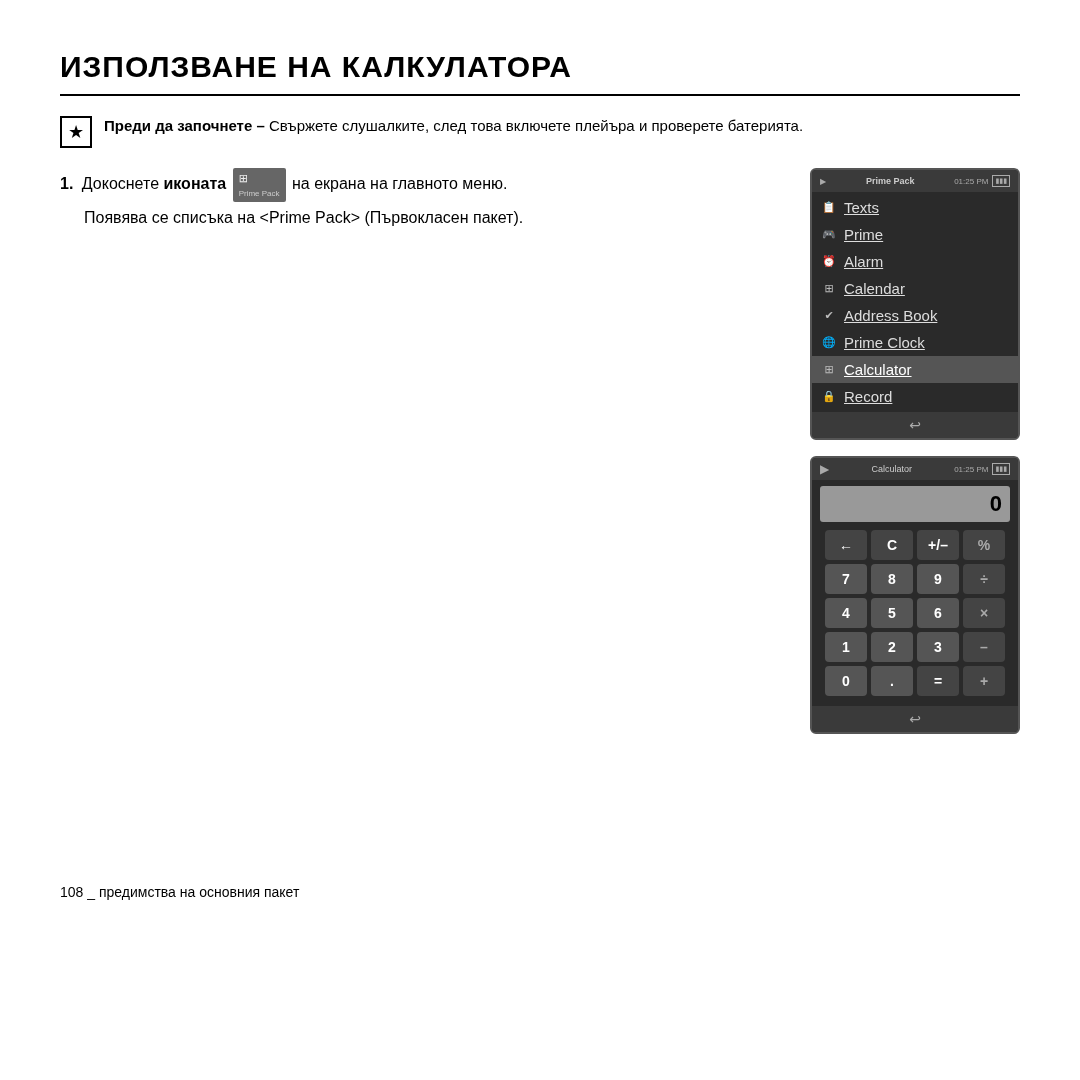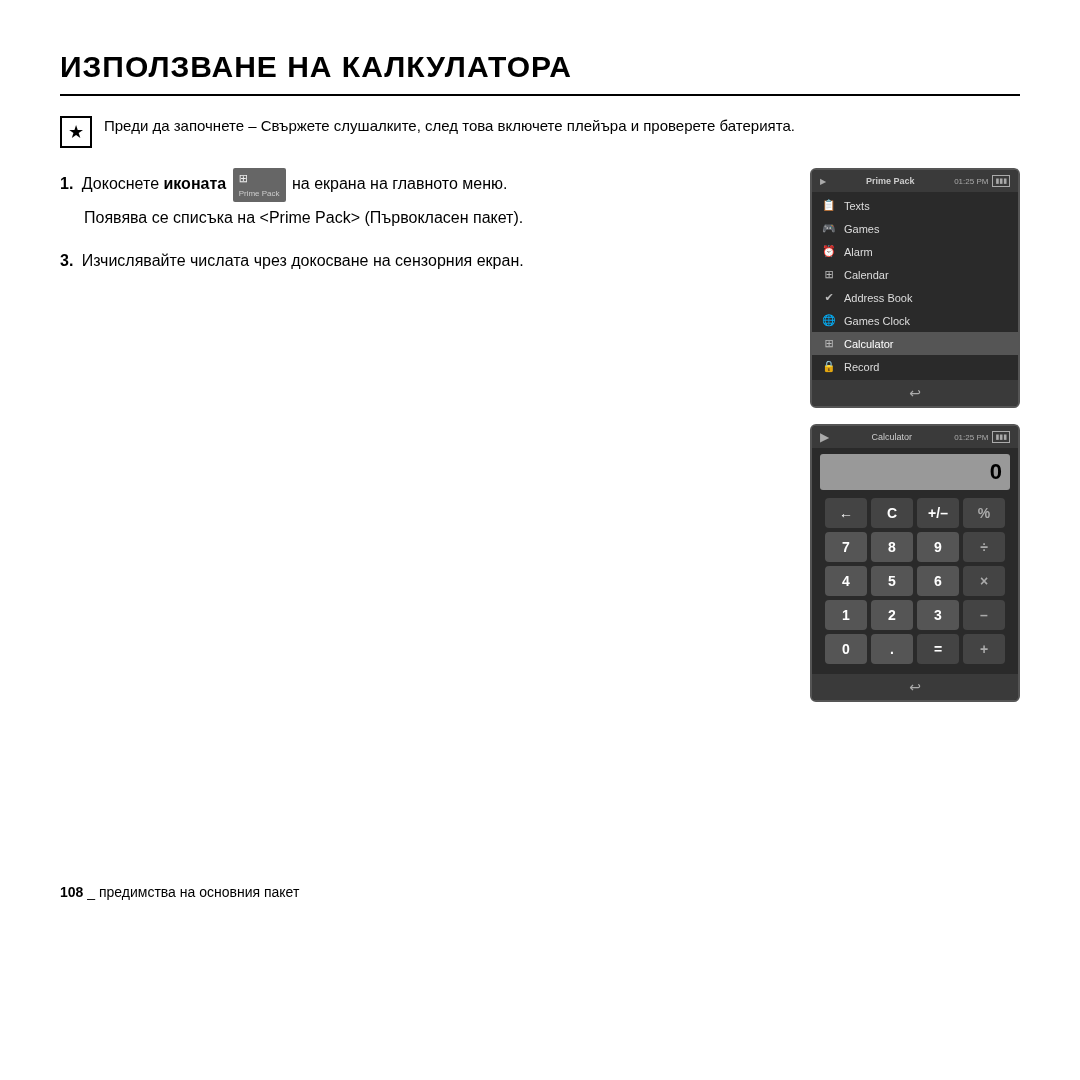--- a/index.html
+++ b/index.html
@@ -55,21 +55,21 @@
       margin-top: 2px;
     }
 
     .note-text {
       font-size: 15px;
       color: #000;
       line-height: 1.6;
     }
 
     .note-text .bold {
-      font-weight: normal;
+      font-weight: bold;
     }
 
     .steps-area {
       display: flex;
       gap: 30px;
     }
 
     .steps-left {
       flex: 1;
     }
@@ -165,22 +165,23 @@
     }
 
     .device-list-item-icon {
       font-size: 11px;
       color: #bbb;
       width: 14px;
       text-align: center;
     }
 
     .device-list-item-label {
-      font-size: 11px;
+      font-size: 15px;
       color: #ddd;
+      text-decoration: underline;
     }
 
     .device-list-item.selected .device-list-item-label {
       color: #fff;
     }
 
     .device-footer {
       background: #3a3a3a;
       display: flex;
       justify-content: center;
@@ -290,21 +291,21 @@
     }
 
     .footer-page {
       position: absolute;
       bottom: 30px;
       left: 60px;
       font-size: 14px;
       color: #000;
     }
 
-    .footer-page .num { font-weight: bold; }
+    .footer-page .num { font-weight: normal; }
 
     .step-num {
       font-weight: bold;
       margin-right: 4px;
     }
   </style>
 </head>
 <body>
 
 <div class="page">
@@ -328,26 +329,20 @@
           Докоснете <span class="bold">иконата</span>
           <span style="display:inline-block; background:#666; padding:2px 6px; font-size:10px; color:#eee; border-radius:2px; margin:0 2px; vertical-align:middle; position:relative;">
             <span style="font-size:11px;">⊞</span> <span style="font-size:8px; display:block; text-align:center; color:#ccc;">Prime Pack</span>
           </span>
           на екрана на главното меню.
         </div>
         <div class="step-sub">Появява се списъка на &lt;Prime Pack&gt; (Първокласен пакет).</div>
       </div>
 
 
-      <div class="step">
-        <div class="step-line">
-          <span class="step-num">3.</span>
-          Изчислявайте числата чрез докосване на сензорния екран.
-        </div>
-      </div>
 
     </div>
 
     <div class="screenshots-area">
 
       <div class="device-screen">
         <div class="device-header">
           <span class="device-header-play">▶</span>
           <span class="device-header-title">Prime Pack</span>
           <div class="device-header-right">
@@ -356,37 +351,37 @@
           </div>
         </div>
 
         <div class="device-list">
           <div class="device-list-item">
             <span class="device-list-item-icon">📋</span>
             <span class="device-list-item-label">Texts</span>
           </div>
           <div class="device-list-item">
             <span class="device-list-item-icon">🎮</span>
-            <span class="device-list-item-label">Games</span>
+            <span class="device-list-item-label">Prime</span>
           </div>
           <div class="device-list-item">
             <span class="device-list-item-icon">⏰</span>
             <span class="device-list-item-label">Alarm</span>
           </div>
           <div class="device-list-item">
             <span class="device-list-item-icon">⊞</span>
             <span class="device-list-item-label">Calendar</span>
           </div>
           <div class="device-list-item">
             <span class="device-list-item-icon">✔</span>
             <span class="device-list-item-label">Address Book</span>
           </div>
           <div class="device-list-item">
             <span class="device-list-item-icon">🌐</span>
-            <span class="device-list-item-label">Games Clock</span>
+            <span class="device-list-item-label">Prime Clock</span>
           </div>
           <div class="device-list-item selected">
             <span class="device-list-item-icon">⊞</span>
             <span class="device-list-item-label">Calculator</span>
           </div>
           <div class="device-list-item">
             <span class="device-list-item-icon">🔒</span>
             <span class="device-list-item-label">Record</span>
           </div>
         </div>

